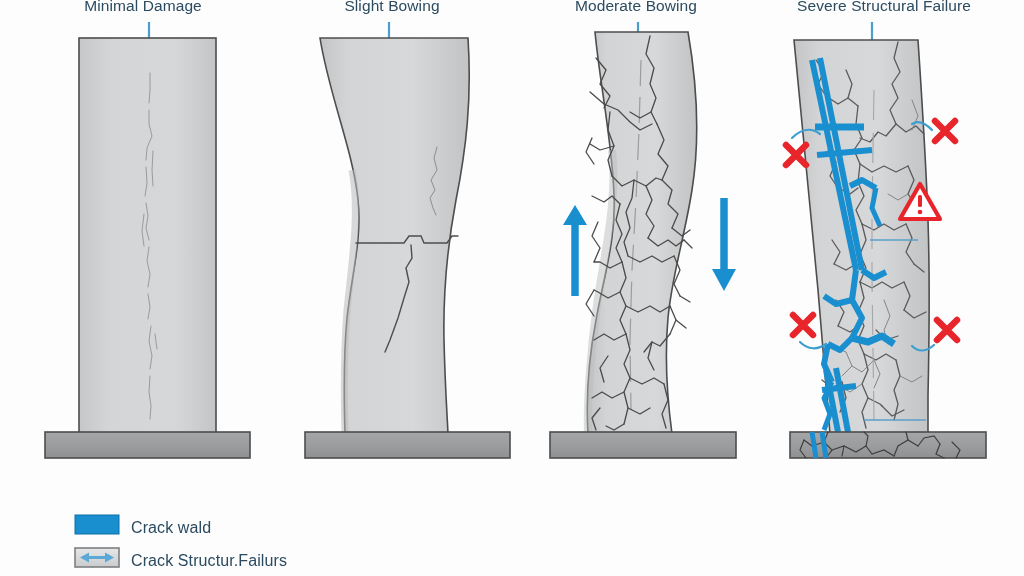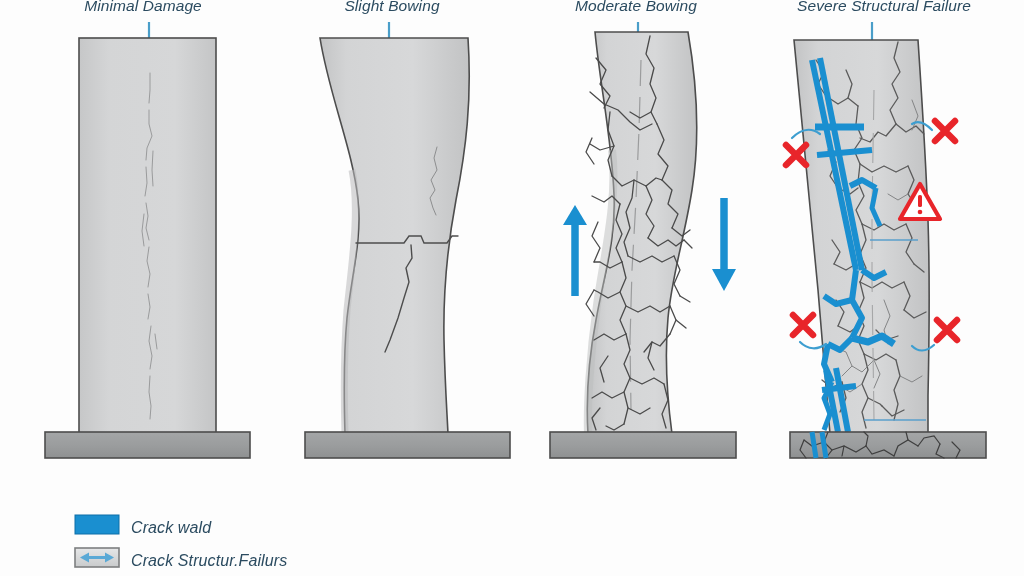--- a/index.html
+++ b/index.html
@@ -1,21 +1,21 @@
 <!DOCTYPE html>
 <html><head>
 <meta charset="utf-8">
 <style>
   html,body{margin:0;padding:0;background:#ffffff;}
   body{
     width:1024px;height:576px;overflow:hidden;
     font-family:"Liberation Sans","DejaVu Sans",sans-serif;
     background:#ffffff;
   }
-  #stage{position:relative;width:1024px;height:576px;background:#ef4444;font-style:italic;}
+  #stage{position:relative;width:1024px;height:576px;background:#ef4444;}
   #stage svg{display:block;}
   .panel-title{
     font-size:15.5px;
     font-weight:400;
     fill:#2b4b60;
     text-anchor:middle;
     letter-spacing:.1px;
   }
   .legend-label{
     font-size:16px;

